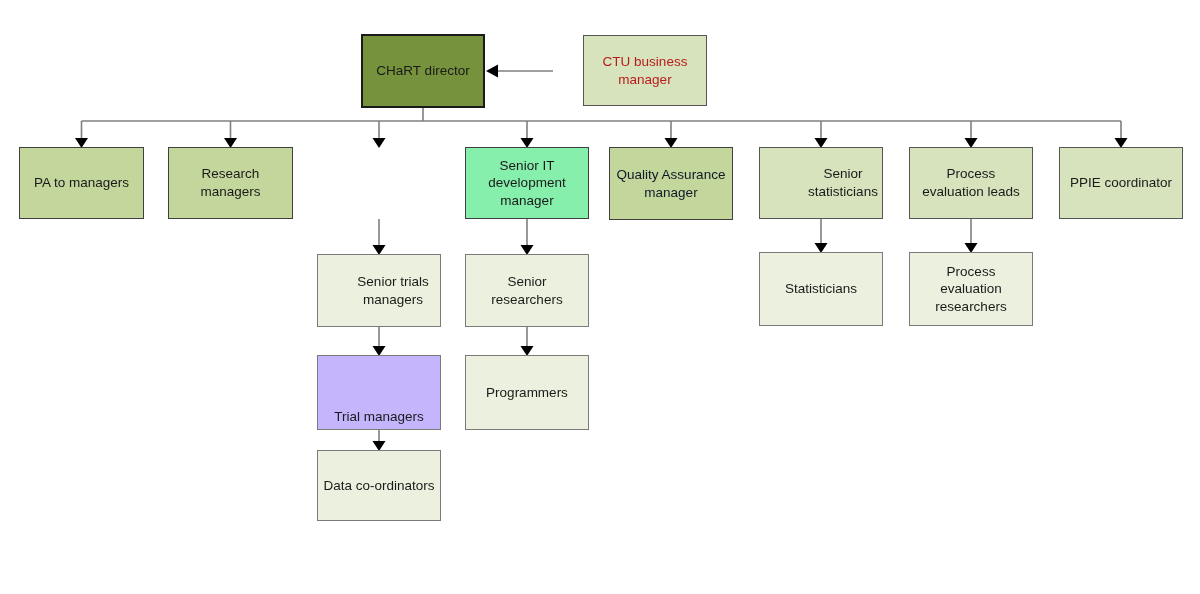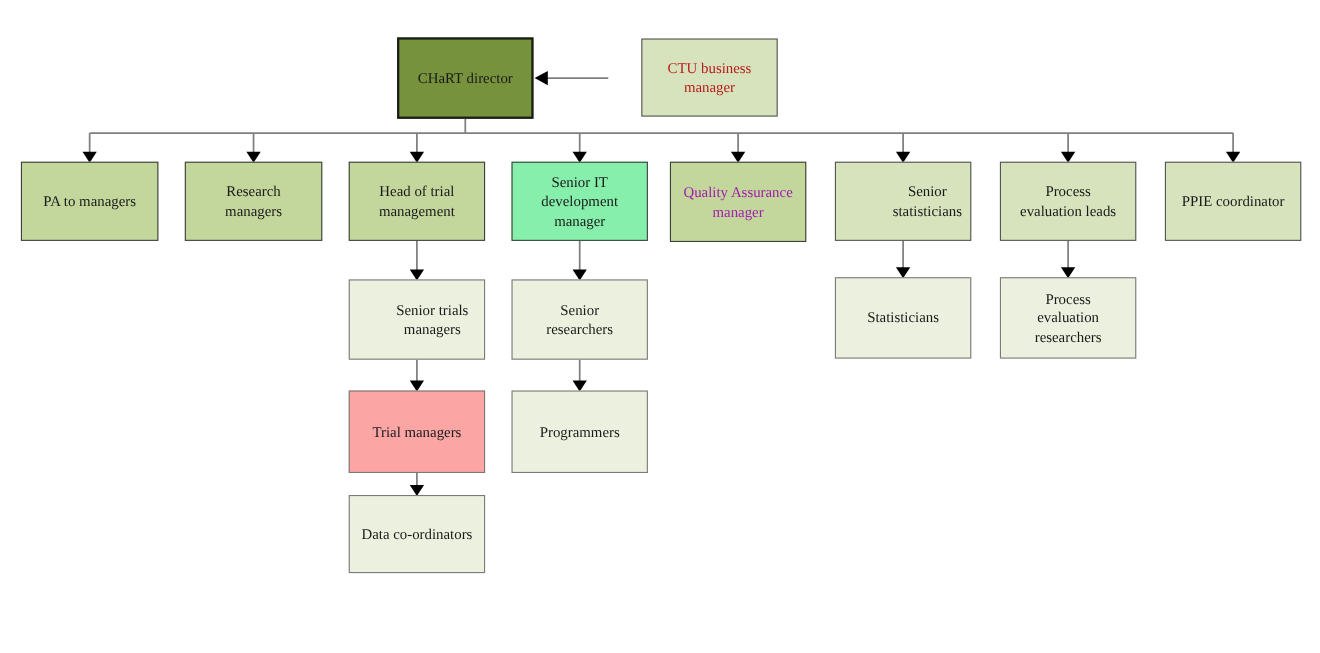--- a/index.html
+++ b/index.html
@@ -6,21 +6,21 @@
     margin: 0;
     padding: 0;
     background: #ffffff;
   }
   #stage {
     position: relative;
     width: 1200px;
     height: 528px;
     background: #ffffff;
     overflow: hidden;
-    font-family: Liberation Serif, serif;
+    font-family: Liberation Sans, sans-serif;
   }
   #connector-layer {
     position: absolute;
     left: 0;
     top: 0;
     width: 1200px;
     height: 594px;
     pointer-events: none;
   }
   .node {
@@ -76,35 +76,33 @@
       <polygon points="520.5,346 533.5,346 527,356" fill="#000000"></polygon>
       <line x1="379" y1="430" x2="379" y2="442" stroke="#7F7F7F" stroke-width="1.6"></line>
       <polygon points="372.5,441 385.5,441 379,451" fill="#000000"></polygon>
     </svg>
 <div class="node" style="left: 361px; top: 34px; width: 124px; height: 74px; background: rgb(118, 146, 60); border: 2px solid rgb(26, 26, 26); color: rgb(26, 26, 26);"><span>CHaRT director</span></div>
     <div class="node" style="left: 583px; top: 35px; width: 124px; height: 71px; background: rgb(214, 227, 188); border: 1.5px solid rgb(85, 85, 85); color: #b91c1c; justify-content: center;"><span>CTU business
 manager</span></div>
     <div class="node" style="left: 19px; top: 147px; width: 125px; height: 72px; background: rgb(195, 214, 155); border: 1.5px solid rgb(64, 64, 64); color: rgb(26, 26, 26);"><span>PA to managers</span></div>
     <div class="node" style="left: 168px; top: 147px; width: 125px; height: 72px; background: rgb(195, 214, 155); border: 1.5px solid rgb(64, 64, 64); color: rgb(26, 26, 26);"><span>Research
 managers</span></div>
-    <div class="node" style="left: 317px; top: 147px; width: 124px; height: 72px; background: rgb(195, 214, 155); border: 1.5px solid rgb(64, 64, 64); color: rgb(26, 26, 26);"><span>Head of trial
-management</span></div>
     <div class="node" style="left: 465px; top: 147px; width: 124px; height: 72px; background: #86efac; border: 1.5px solid rgb(64, 64, 64); color: rgb(26, 26, 26);"><span>Senior IT
 development
 manager</span></div>
-    <div class="node" style="left: 609px; top: 147px; width: 124px; height: 73px; background: rgb(195, 214, 155); border: 1.5px solid rgb(64, 64, 64); color: #a21caf;"><span>Quality Assurance
+    <div class="node" style="left: 609px; top: 147px; width: 124px; height: 73px; background: rgb(195, 214, 155); border: 1.5px solid rgb(64, 64, 64); color: #0f172a;"><span>Quality Assurance
 manager</span></div>
     <div class="node" style="left: 759px; top: 147px; width: 124px; height: 72px; background: rgb(214, 227, 188); border: 1.5px solid rgb(85, 85, 85); color: rgb(26, 26, 26); padding-left: 48px;"><span>Senior statisticians</span></div>
     <div class="node" style="left: 909px; top: 147px; width: 124px; height: 72px; background: rgb(214, 227, 188); border: 1.5px solid rgb(85, 85, 85); color: rgb(26, 26, 26);"><span>Process
 evaluation leads</span></div>
     <div class="node" style="left: 1059px; top: 147px; width: 124px; height: 72px; background: rgb(214, 227, 188); border: 1.5px solid rgb(85, 85, 85); color: rgb(26, 26, 26);"><span>PPIE coordinator</span></div>
     <div class="node" style="left: 317px; top: 254px; width: 124px; height: 73px; background: rgb(235, 241, 222); border: 1.5px solid rgb(122, 122, 122); color: rgb(26, 26, 26); padding-left: 32px;"><span>Senior trials
 managers</span></div>
     <div class="node" style="left: 465px; top: 254px; width: 124px; height: 73px; background: rgb(235, 241, 222); border: 1.5px solid rgb(122, 122, 122); color: rgb(26, 26, 26);"><span>Senior
 researchers</span></div>
     <div class="node" style="left: 759px; top: 252px; width: 124px; height: 74px; background: rgb(235, 241, 222); border: 1.5px solid rgb(122, 122, 122); color: rgb(26, 26, 26); justify-content: center;"><span>Statisticians</span></div>
     <div class="node" style="left: 909px; top: 252px; width: 124px; height: 74px; background: rgb(235, 241, 222); border: 1.5px solid rgb(122, 122, 122); color: rgb(26, 26, 26);"><span>Process
 evaluation
 researchers</span></div>
-    <div class="node" style="left: 317px; top: 355px; width: 124px; height: 75px; background: #fca5a5; border: 1.5px solid rgb(122, 122, 122); color: rgb(26, 26, 26);"><span>Trial managers</span></div>
+    <div class="node" style="left: 317px; top: 355px; width: 124px; height: 75px; background: #c4b5fd; border: 1.5px solid rgb(122, 122, 122); color: rgb(26, 26, 26); align-items: flex-end;"><span>Trial managers</span></div>
     <div class="node" style="left: 465px; top: 355px; width: 124px; height: 75px; background: rgb(235, 241, 222); border: 1.5px solid rgb(122, 122, 122); color: rgb(26, 26, 26);"><span>Programmers</span></div>
     <div class="node" style="left: 317px; top: 450px; width: 124px; height: 71px; background: rgb(235, 241, 222); border: 1.5px solid rgb(122, 122, 122); color: rgb(26, 26, 26);"><span>Data co-ordinators</span></div>
   </div>
 
 </body></html>

